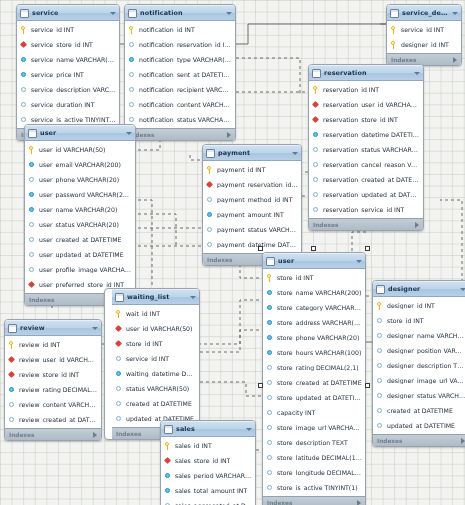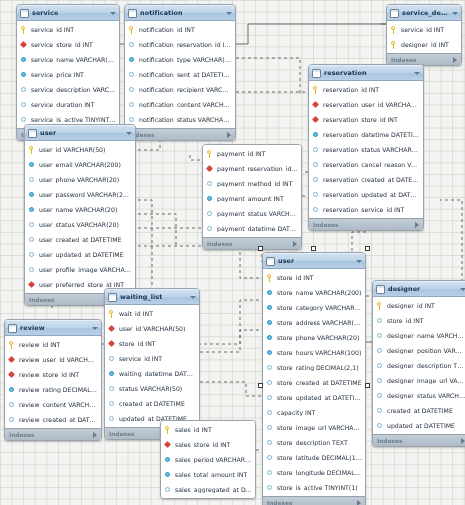--- a/index.html
+++ b/index.html
@@ -347,20 +347,25 @@
             <span class="col-ico k-fk"></span>
             <span class="col-txt">user_preferred_store_id INT</span>
           </div>
         </div>
         <div class="idx">
           <span class="idx-txt">Indexes</span>
           <span class="idx-arrow"></span>
         </div>
       </div>
       <div class="tbl" style="left: 202px; top: 144px; width: 100px;">
+        <div class="tbl-hd">
+          <span class="hd-ico"></span>
+          <span class="hd-txt">payment</span>
+          <span class="hd-caret"></span>
+        </div>
         <div class="cols">
           <div class="col">
             <span class="col-ico k-pk"></span>
             <span class="col-txt">payment_id INT</span>
           </div>
           <div class="col">
             <span class="col-ico k-fk"></span>
             <span class="col-txt">payment_reservation_id INT</span>
           </div>
           <div class="col">
@@ -537,21 +542,21 @@
           <div class="col">
             <span class="col-ico k-null"></span>
             <span class="col-txt">review_created_at DATETIME</span>
           </div>
         </div>
         <div class="idx">
           <span class="idx-txt">Indexes</span>
           <span class="idx-arrow"></span>
         </div>
       </div>
-      <div class="tbl" style="left: 104px; top: 288px; width: 96px;">
+      <div class="tbl" style="left: 104px; top: 288px; width: 96px; padding-left: 7px;">
         <div class="tbl-hd">
           <span class="hd-ico"></span>
           <span class="hd-txt">waiting_list</span>
           <span class="hd-caret"></span>
         </div>
         <div class="cols">
           <div class="col">
             <span class="col-ico k-pk"></span>
             <span class="col-txt">wait_id INT</span>
           </div>
@@ -583,20 +588,25 @@
             <span class="col-ico k-null"></span>
             <span class="col-txt">updated_at DATETIME</span>
           </div>
         </div>
         <div class="idx">
           <span class="idx-txt">Indexes</span>
           <span class="idx-arrow"></span>
         </div>
       </div>
       <div class="tbl" style="left: 160px; top: 420px; width: 96px;">
+        <div class="tbl-hd">
+          <span class="hd-ico"></span>
+          <span class="hd-txt">sales</span>
+          <span class="hd-caret"></span>
+        </div>
         <div class="cols">
           <div class="col">
             <span class="col-ico k-pk"></span>
             <span class="col-txt">sales_id INT</span>
           </div>
           <div class="col">
             <span class="col-ico k-fk"></span>
             <span class="col-txt">sales_store_id INT</span>
           </div>
           <div class="col">

